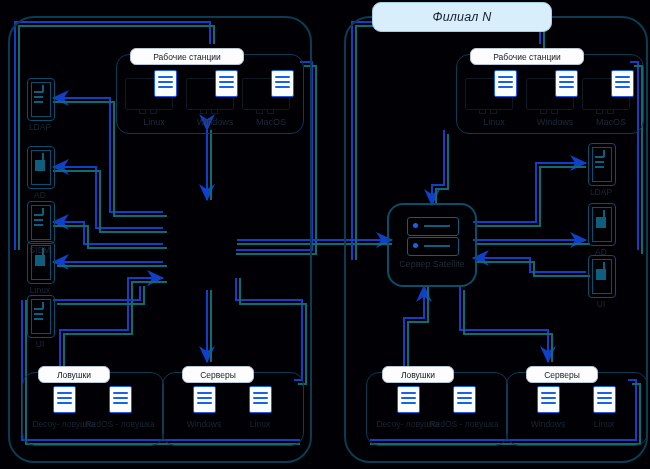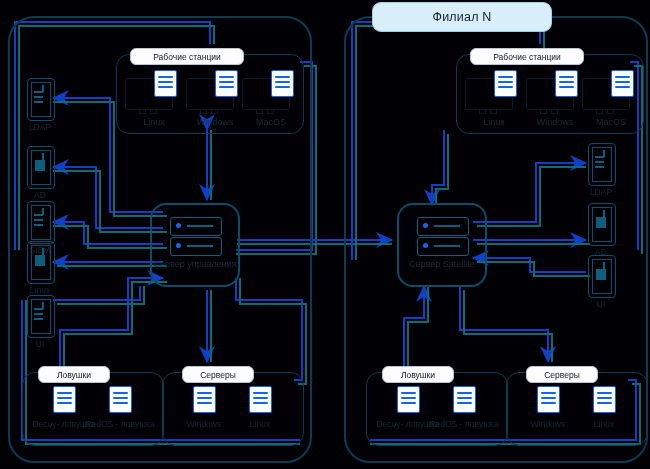--- a/index.html
+++ b/index.html
@@ -269,31 +269,20 @@
   <div class="rack" style="left:27px;top:295px;">
     <div class="outer"></div>
     <div class="inner"></div>
     <div class="pin"></div>
     <div class="bar b1"></div>
     <div class="bar b2"></div>
     <div class="bar b3"></div>
     <div class="cap">UI</div>
   </div>
 
-  <div class="srv" style="left:150px;top:203px;">
-    <div class="u u1">
-        <span class="led"></span>
-        <span class="ln"></span>
-      </div>
-    <div class="u u2">
-        <span class="led"></span>
-        <span class="ln"></span>
-      </div>
-    <div class="cap">Сервер управления</div>
-  </div>
 
   <div class="group" style="left:22px;top:372px;width:140px;height:72px;"></div>
   <div class="group-label" style="left:38px;top:366px;width:58px;height:15px;">Ловушки</div>
   <div class="doc" style="left:32px;top:386px;">
     <div class="dbox">
         <i class="a"></i>
         <i class="b"></i>
         <i class="c"></i>
       </div>
     <div class="cap">Decoy-
@@ -322,21 +311,21 @@
   <div class="doc" style="left:228px;top:386px;">
     <div class="dbox">
         <i class="a"></i>
         <i class="b"></i>
         <i class="c"></i>
       </div>
     <div class="cap">Linux</div>
   </div>
 
   <div class="zone" style="left:344px;top:16px;width:300px;height:443px;"></div>
-  <div class="zone-title" style="left:372px;top:2px;width:178px;height:28px;">Филиал N</div>
+  <div class="zone-title" style="left:372px;top:2px;width:178px;height:28px;font-style:italic;">Филиал N</div>
 
   <div class="group" style="left:456px;top:54px;width:186px;height:78px;"></div>
   <div class="group-label" style="left:470px;top:48px;width:100px;height:15px;">Рабочие станции</div>
 
   <div class="ws" style="left:465px;top:70px;">
     <div class="screen"></div>
     <div class="stand"></div>
     <div class="badge">
         <i class="a"></i>
         <i class="b"></i>
@@ -358,21 +347,21 @@
     <div class="screen"></div>
     <div class="stand"></div>
     <div class="badge">
         <i class="a"></i>
         <i class="b"></i>
         <i class="c"></i>
       </div>
     <div class="cap">MacOS</div>
   </div>
 
-  <div class="srv" style="left:397px;top:203px;">
+  <div class="srv" style="left:387px;top:203px;">
     <div class="u u1">
         <span class="led"></span>
         <span class="ln"></span>
       </div>
     <div class="u u2">
         <span class="led"></span>
         <span class="ln"></span>
       </div>
     <div class="cap">Сервер Satellite</div>
   </div>

